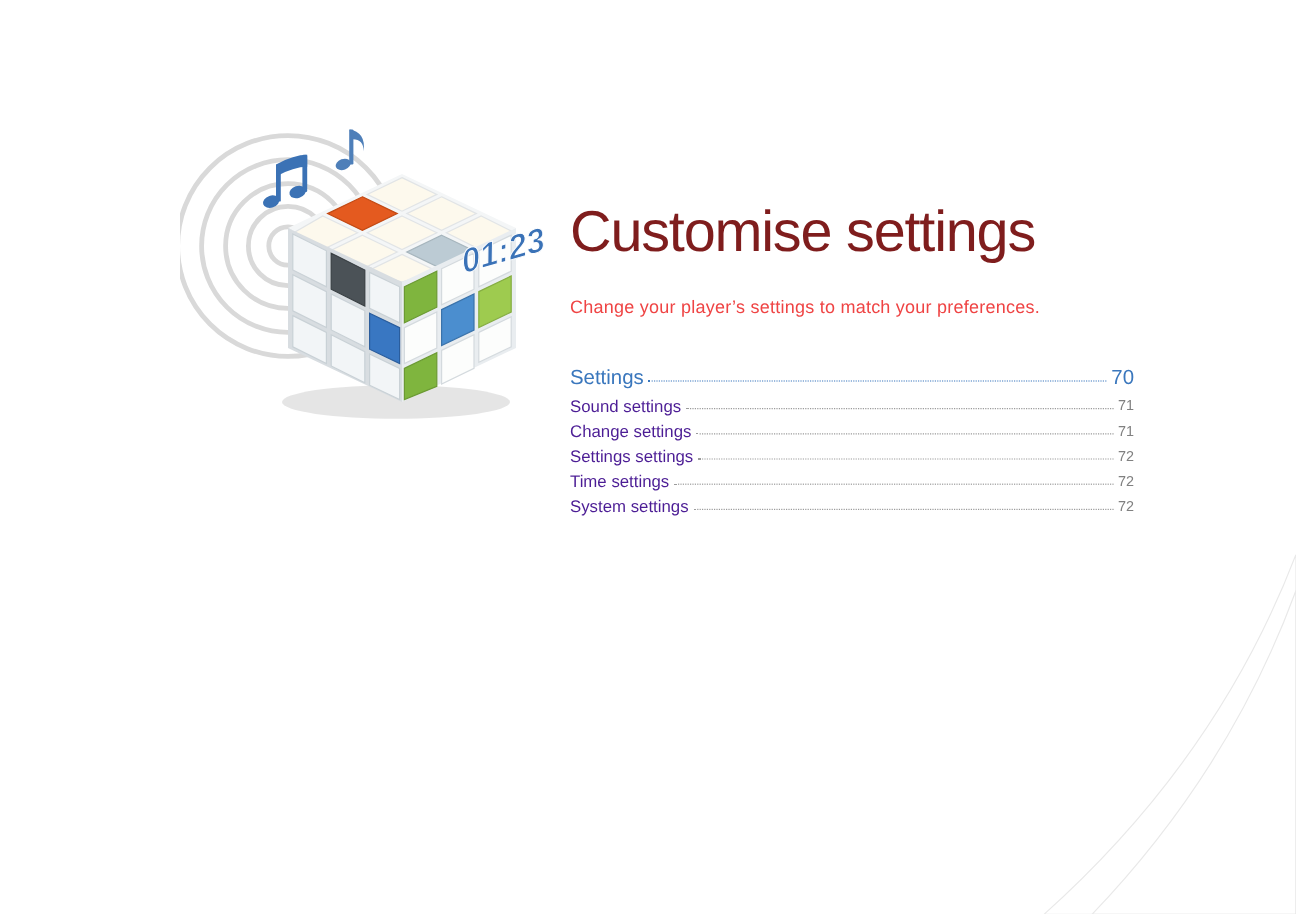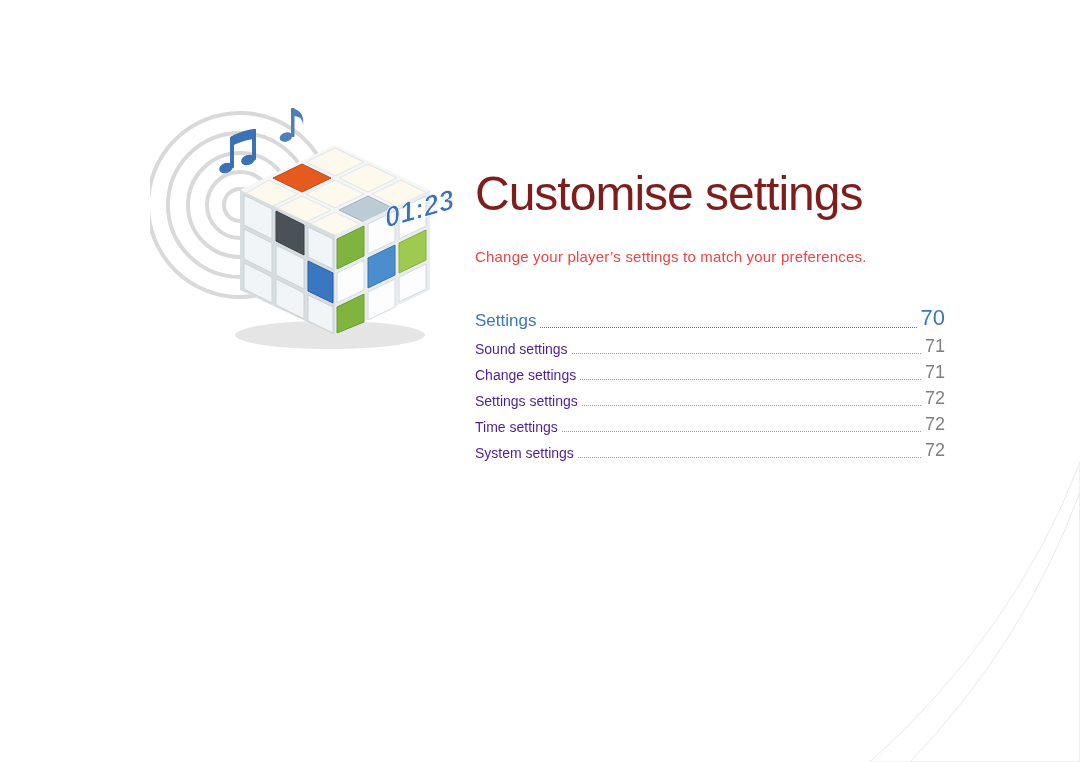--- a/index.html
+++ b/index.html
@@ -58,21 +58,21 @@
       font-weight: 300;
       color: #ef4444;
       margin-bottom: 40px;
       letter-spacing: 0.2px;
     }
     .toc-section {
       margin-bottom: 6px;
     }
     .row {
       display: flex;
-      align-items: flex-end;
+      align-items: center;
       white-space: nowrap;
       margin-bottom: 5px;
     }
     .row .label {
       flex: 0 0 auto;
     }
     .row .dots {
       flex: 1 1 auto;
       overflow: hidden;
       border-bottom: 1.5px dotted #777;
@@ -85,33 +85,33 @@
     .row.section-head .label {
       color: #3a77bd;
       font-size: 17px;
       font-weight: 400;
     }
     .row.section-head .dots {
       border-bottom: 1.5px dotted #3a77bd;
     }
     .row.section-head .page-num {
       color: #3a77bd;
-      font-size: 22px;
+      font-size: 17px;
     }
     .row.entry .label {
       color: #4c1d95;
       font-size: 14px;
       font-weight: 300;
     }
     .row.entry .dots {
       border-bottom: 1.5px dotted #9b9b9b;
     }
     .row.entry .page-num {
       color: #808080;
-      font-size: 18px;
+      font-size: 12px;
     }
   </style>
 </head>
 <body>
 
 <div class="page">
 
   <svg class="corner-sweep" viewBox="0 0 240 300">
     <path d="M 240 0 Q 175 170 30 300 L 240 300 Z" fill="none" stroke="#e9e9e9" stroke-width="1"></path>
     <path d="M 240 30 Q 185 180 70 300 L 240 300 Z" fill="none" stroke="#e9e9e9" stroke-width="1"></path>

